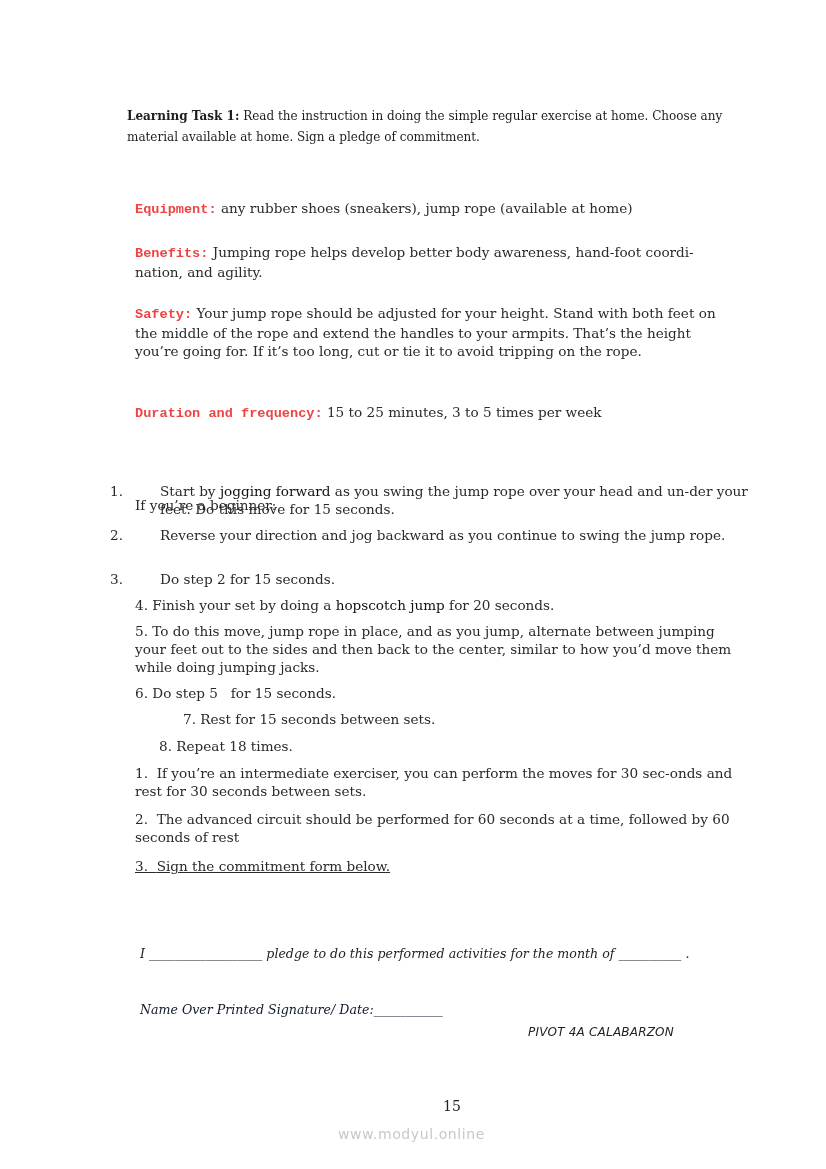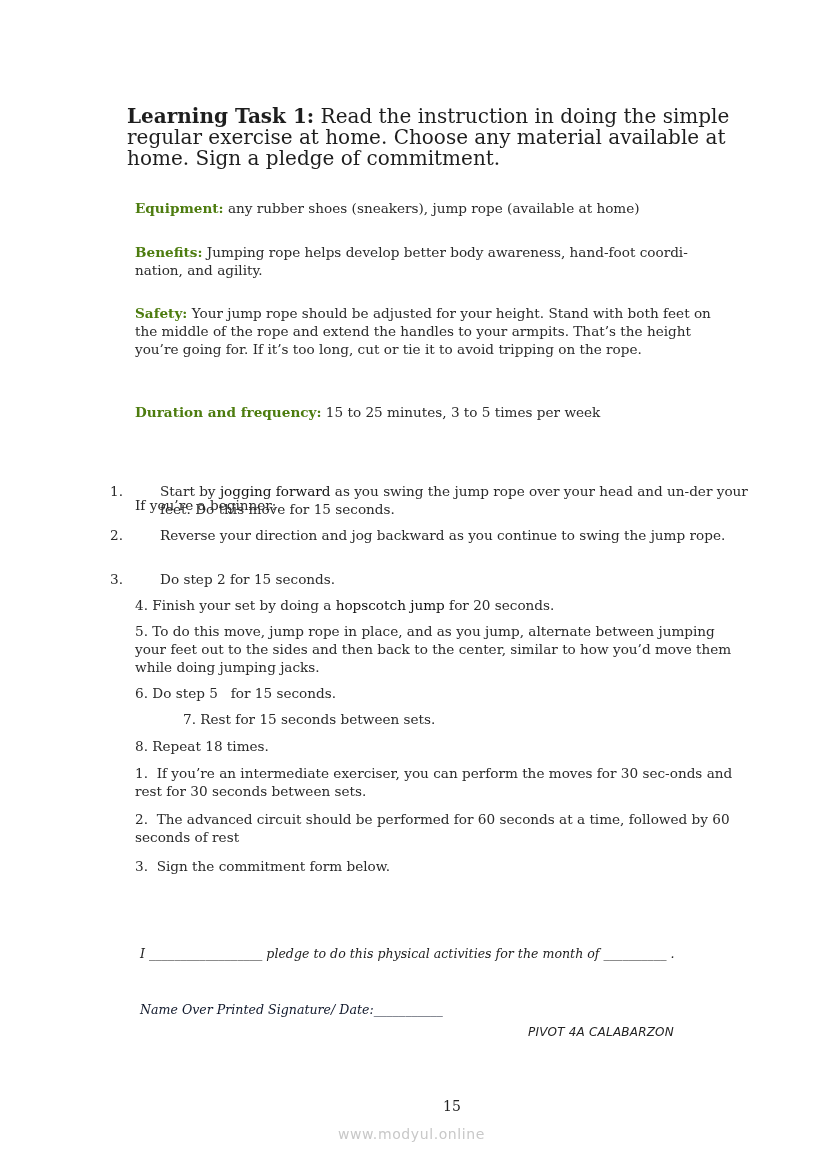--- a/index.html
+++ b/index.html
@@ -4,28 +4,28 @@
   <style>
     html, body { margin: 0; padding: 0; background: #ffffff; }
     body {
       width: 826px; height: 1169px; position: relative; overflow: hidden;
       font-family: "DejaVu Serif", "Liberation Serif", serif;
       color: #1e1e1e;
     }
     .abs { position: absolute; }
     .intro {
       left: 127px; top: 106px; width: 610px;
-      font-size: 20px; line-height: 21px;
+      font-size: 12px; line-height: 21px;
     }
     .intro b { font-weight: bold; }
     .body-text {
       font-size: 13.6px; line-height: 18px; color: #2a2a2a;
     }
     .section { left: 135px; width: 600px; }
-    .label { font-weight: bold; color: #4d7c0f; }
+    .label { font-weight: bold; color: #ef4444; font-family: Liberation Mono, monospace; }
     .list-item { position: absolute; left: 135px; width: 600px; font-size: 13.6px; line-height: 18px; color: #2a2a2a; }
     .list-item .num { display: inline-block; width: 25px; }
     .hang { padding-left: 25px; text-indent: -25px; }
     .dark { color: #111; }
     .pledge {
       left: 140px; top: 946px; width: 600px;
       font-style: italic; font-size: 12.6px; color: #222;
     }
     .sig {
       left: 140px; top: 1002px; font-style: italic; font-size: 12.6px; color: #0f172a;
@@ -86,35 +86,35 @@
 </div>
 
 <div class="list-item" style="top:684px;">
   <span>6.</span> <span style="white-space:pre;">Do step 5   for 15 seconds.</span>
 </div>
 
 <div class="list-item" style="top:710px;margin-left:48px;">
   <span>7.</span> <span>Rest for 15 seconds between sets.</span>
 </div>
 
-<div class="list-item" style="top:737px;">
+<div class="list-item" style="top:737px;margin-left:24px;">
   <span>8.</span> <span>Repeat 18 times.</span>
 </div>
 
 <div class="list-item" style="top:764px;">
   <span>1.</span>&nbsp; <span>If you’re an intermediate exerciser, you can perform the moves for 30 sec-onds and rest for 30 seconds between sets.</span>
 </div>
 
 <div class="list-item" style="top:810px;">
   <span>2.</span>&nbsp; <span>The advanced circuit should be performed for 60 seconds at a time, followed by 60 seconds of rest</span>
 </div>
 
-<div class="list-item" style="top:857px;">
+<div class="list-item" style="top:857px;text-decoration:underline;">
   <span>3.</span>&nbsp; <span>Sign the commitment form below.</span>
 </div>
 
-<div class="abs pledge">I __________________ pledge to do this physical  activities for the month of __________ .</div>
+<div class="abs pledge">I __________________ pledge to do this performed  activities for the month of __________ .</div>
 
 <div class="abs sig">Name Over Printed Signature/ Date:___________</div>
 
 <div class="abs footer-brand">PIVOT 4A CALABARZON</div>
 <div class="abs page-num">15</div>
 <div class="abs watermark">www.modyul.online</div>
 
 </body></html>

